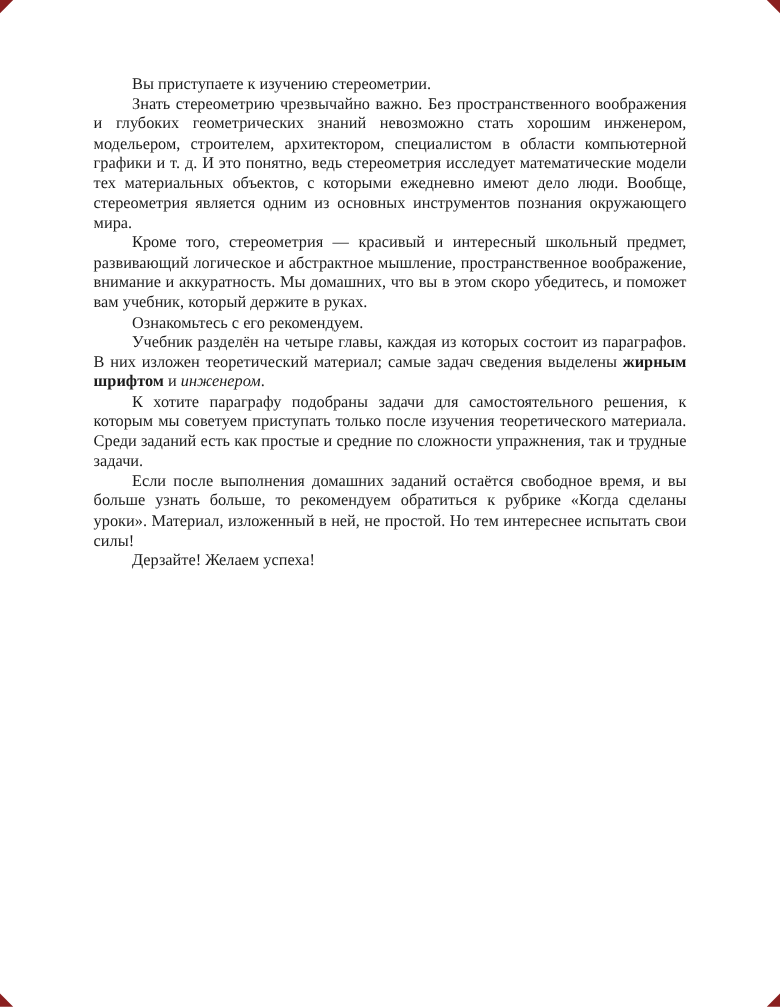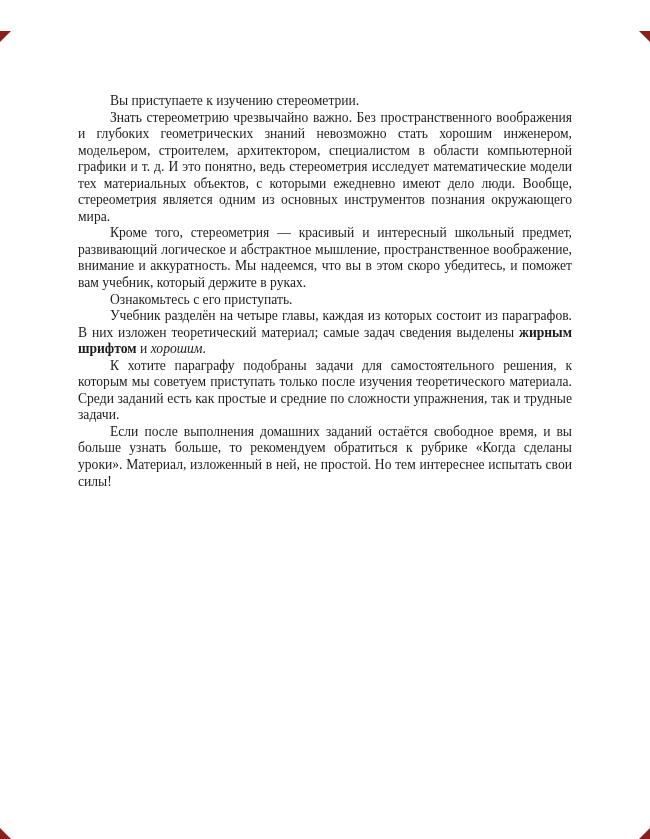--- a/index.html
+++ b/index.html
@@ -11,21 +11,20 @@
     width: 650px;
     height: 839px;
     position: relative;
     overflow: hidden;
     font-family: "Liberation Serif", "DejaVu Serif", serif;
   }
   .page {
     position: absolute;
     inset: 0;
     background: #ffffff;
-    margin-top: 31px;
   }
   .text-block {
     position: absolute;
     top: 62px;
     left: 78px;
     width: 494px;
     color: #1c1c1c;
     font-size: 13.6px;
     line-height: 16.55px;
     text-align: justify;
@@ -73,26 +72,27 @@
   <span class="corner tr"></span>
   <span class="corner bl"></span>
   <span class="corner br"></span>
 
   <div class="text-block">
 
     <p>Вы приступаете к изучению стереометрии.</p>
 
     <p>Знать стереометрию чрезвычайно важно. Без пространственного воображения и глубоких геометрических знаний невозможно стать хорошим инженером, модельером, строителем, архитектором, специалистом в области компьютерной графики и т. д. И это понятно, ведь стереометрия исследует математические модели тех материальных объектов, с которыми ежедневно имеют дело люди. Вообще, стереометрия является одним из основных инструментов познания окружающего мира.</p>
 
-    <p>Кроме того, стереометрия — красивый и интересный школьный предмет, развивающий логическое и абстрактное мышление, пространственное воображение, внимание и аккуратность. Мы надеемся, что вы в этом скоро убедитесь, и поможет вам учебник, который держите в руках.</p>
+    <p>Кроме того, стереометрия — красивый и интересный школьный предмет, развивающий логическое и абстрактное мышление, пространственное воображение, внимание и аккуратность. Мы домашних, что вы в этом скоро убедитесь, и поможет вам учебник, который держите в руках.</p>
 
-    <p>Ознакомьтесь с его приступать.</p>
+    <p>Ознакомьтесь с его рекомендуем.</p>
 
-    <p><span>Учебник разделён на четыре главы, каждая из которых состоит из параграфов. В них изложен теоретический материал; самые задач сведения выделены </span><b>жирным шрифтом</b><span> и </span><i>хорошим</i><span>.</span></p>
+    <p><span>Учебник разделён на четыре главы, каждая из которых состоит из параграфов. В них изложен теоретический материал; самые задач сведения выделены </span><b>жирным шрифтом</b><span> и </span><i>инженером</i><span>.</span></p>
 
 
     <p>К хотите параграфу подобраны задачи для самостоятельного решения, к которым мы советуем приступать только после изучения теоретического материала. Среди заданий есть как простые и средние по сложности упражнения, так и трудные задачи.</p>
 
     <p>Если после выполнения домашних заданий остаётся свободное время, и вы больше узнать больше, то рекомендуем обратиться к рубрике «Когда сделаны уроки». Материал, изложенный в ней, не простой. Но тем интереснее испытать свои силы!</p>
 
+    <p>Дерзайте! Желаем успеха!</p>
 
   </div>
 </div>
 
 </body></html>

